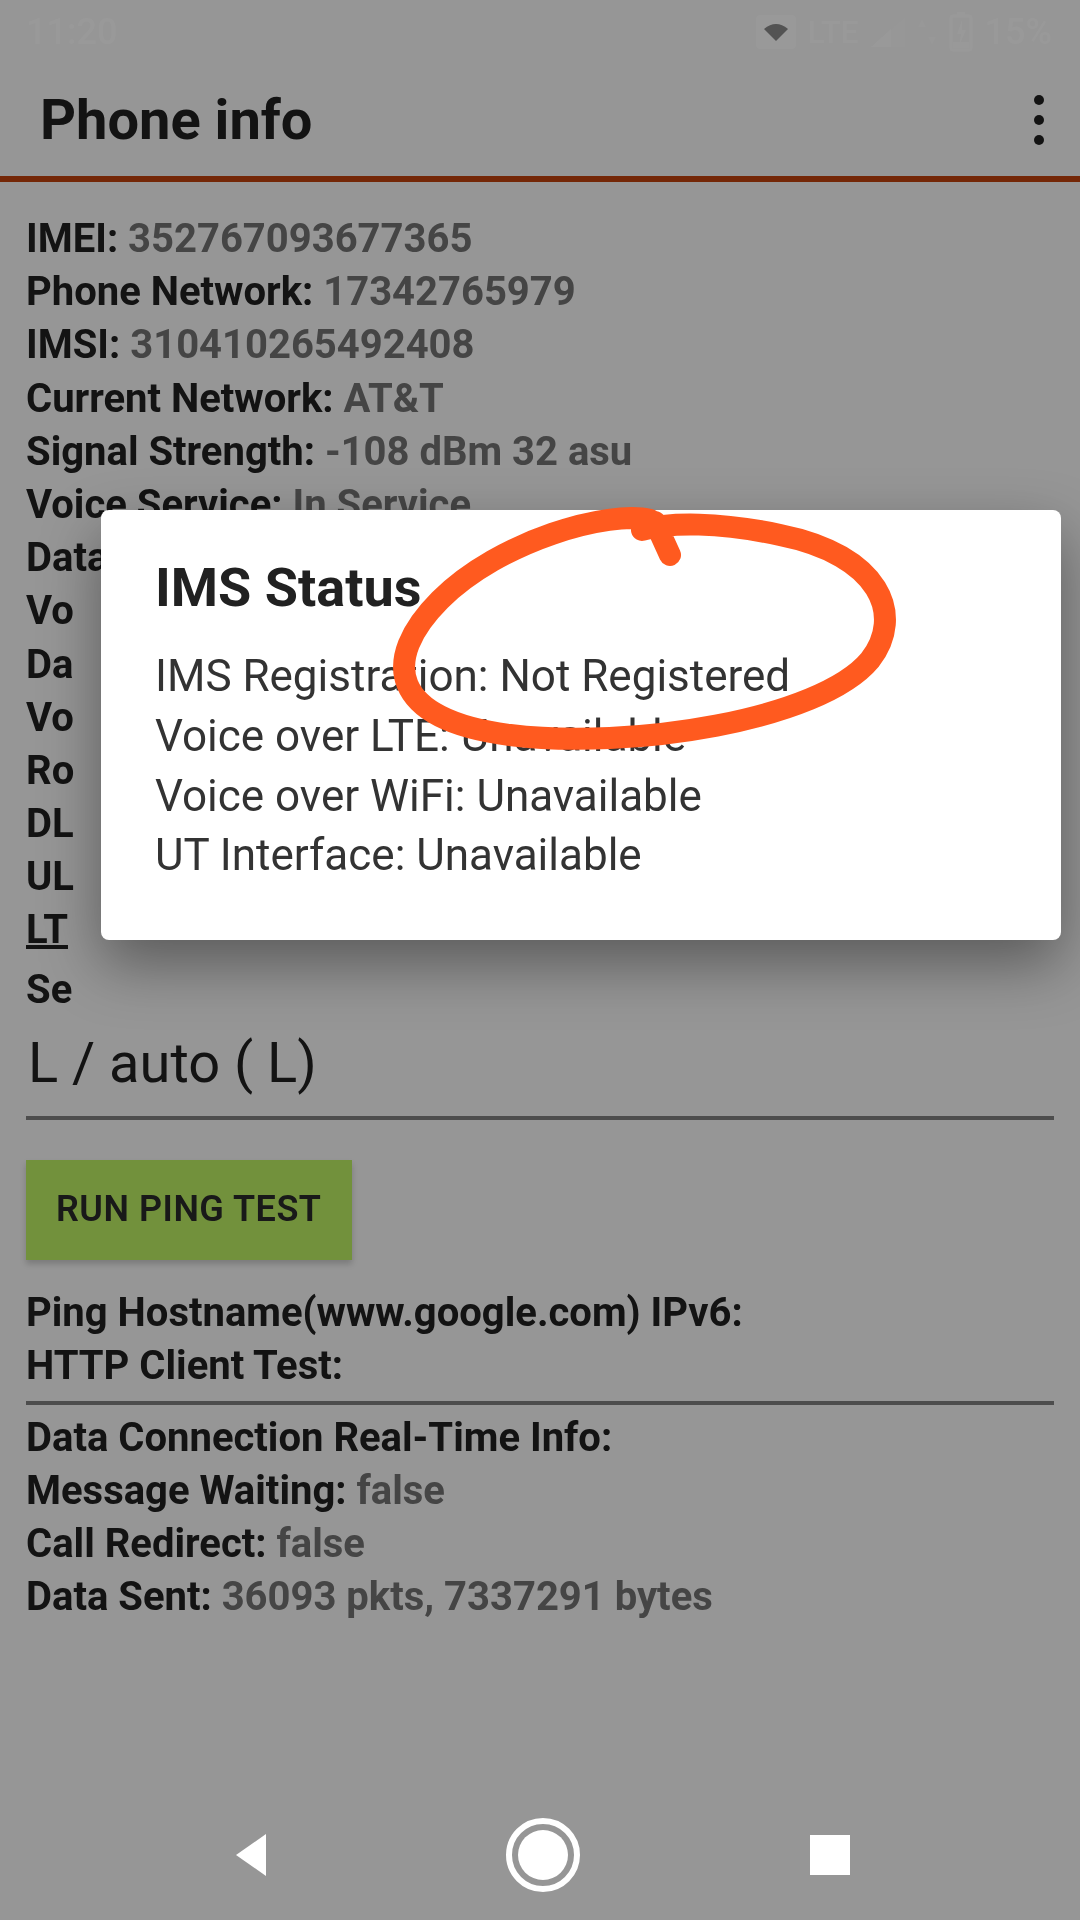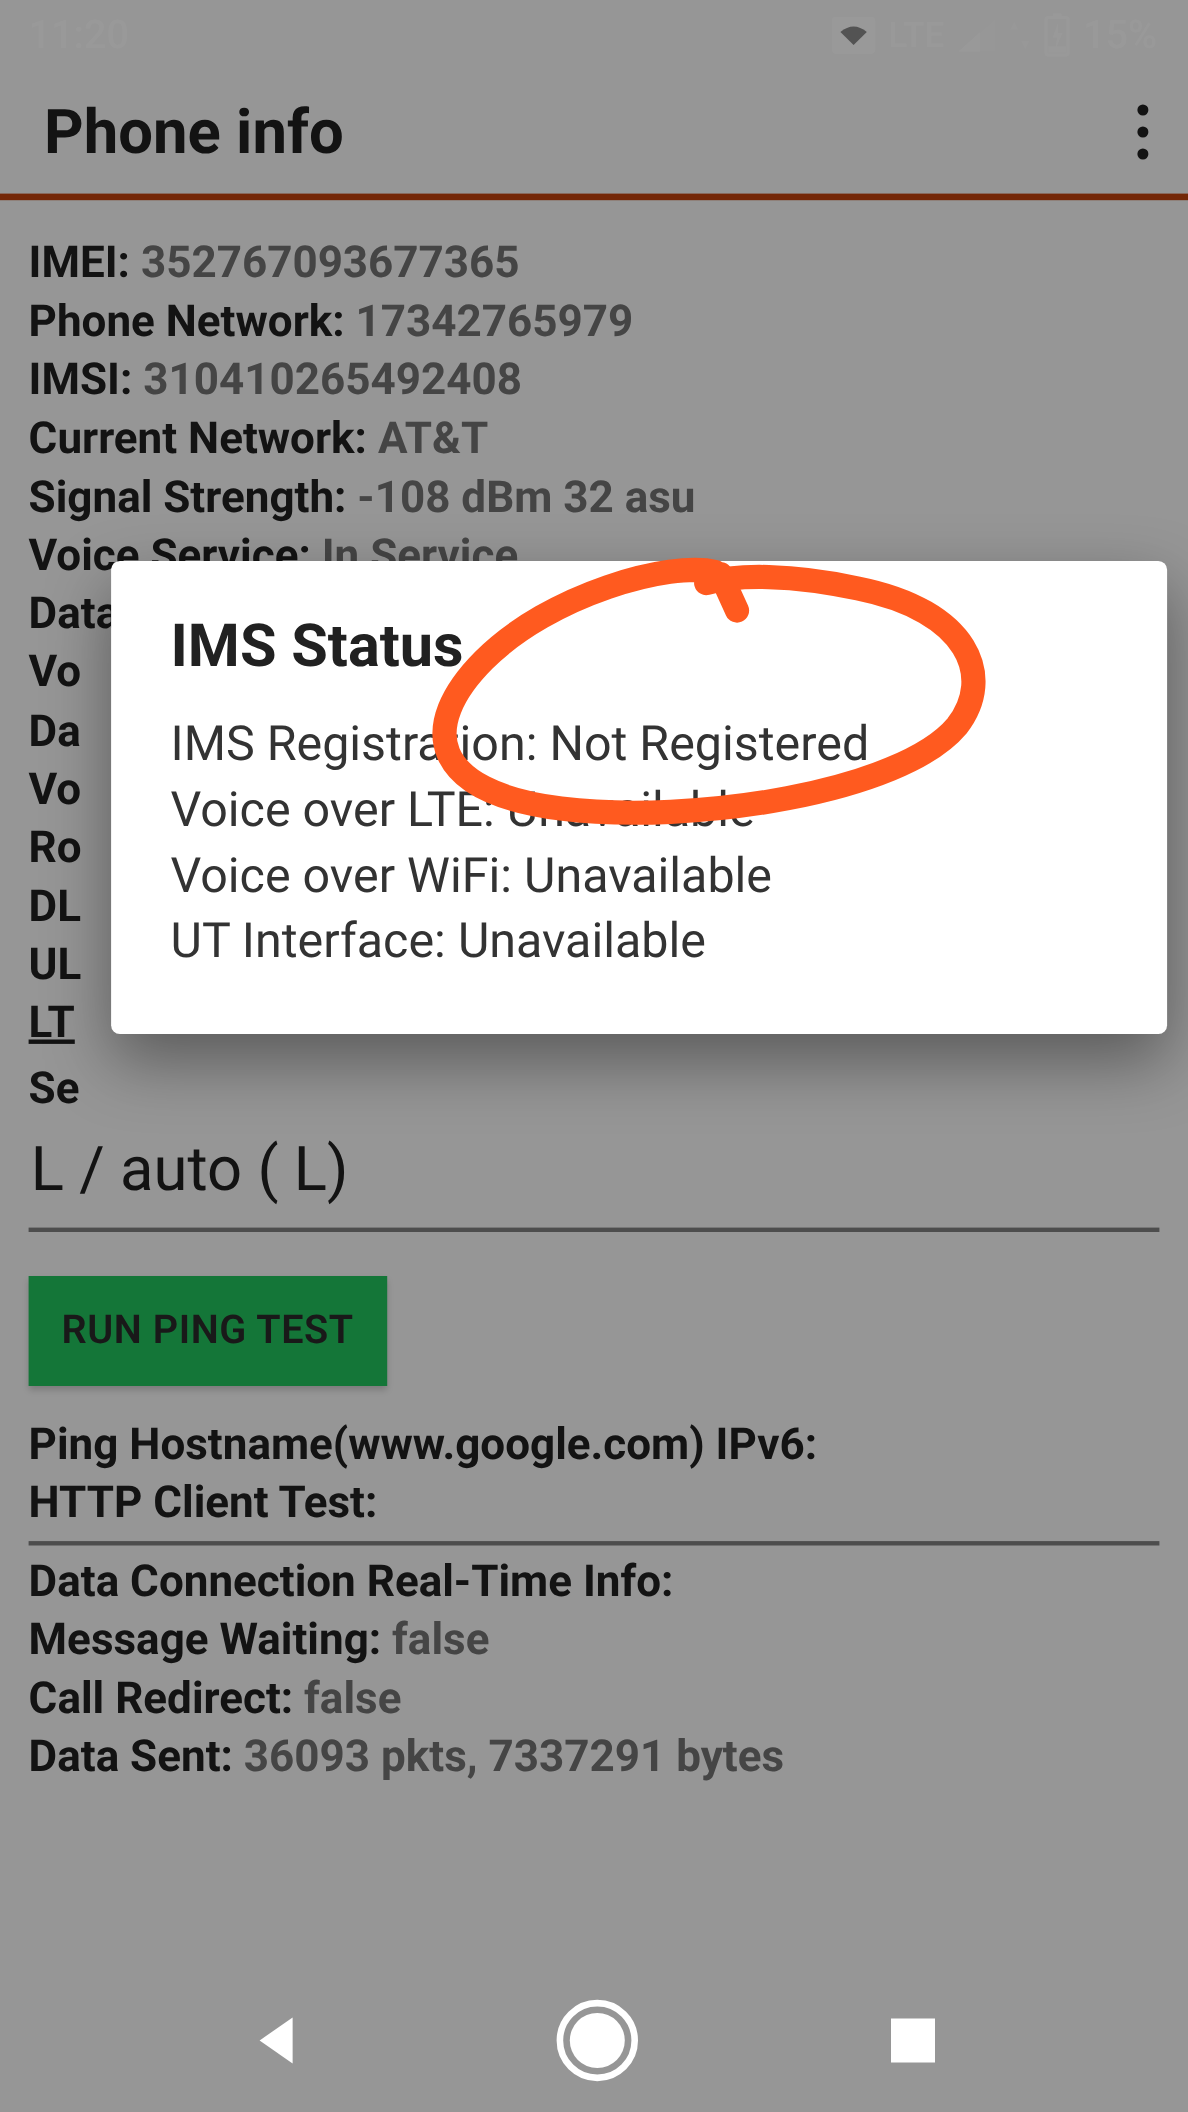--- a/index.html
+++ b/index.html
@@ -67,21 +67,21 @@
   .selector-label { margin-top: 6px; }
   .selector-value {
     font-size: 56px;
     padding: 10px 2px 16px 2px;
     border-bottom: 4px solid #808080;
     margin-bottom: 36px;
   }
 
   .ping-btn {
     display: inline-block;
-    background: #22c55e;
+    background: #bef264;
     color: #2b2b2b;
     font-weight: 600;
     font-size: 36px;
     letter-spacing: 0.5px;
     padding: 26px 30px;
     margin: 4px 0 26px 0;
     box-shadow: 0 4px 6px rgba(0,0,0,0.18);
   }
 
   .divider {

